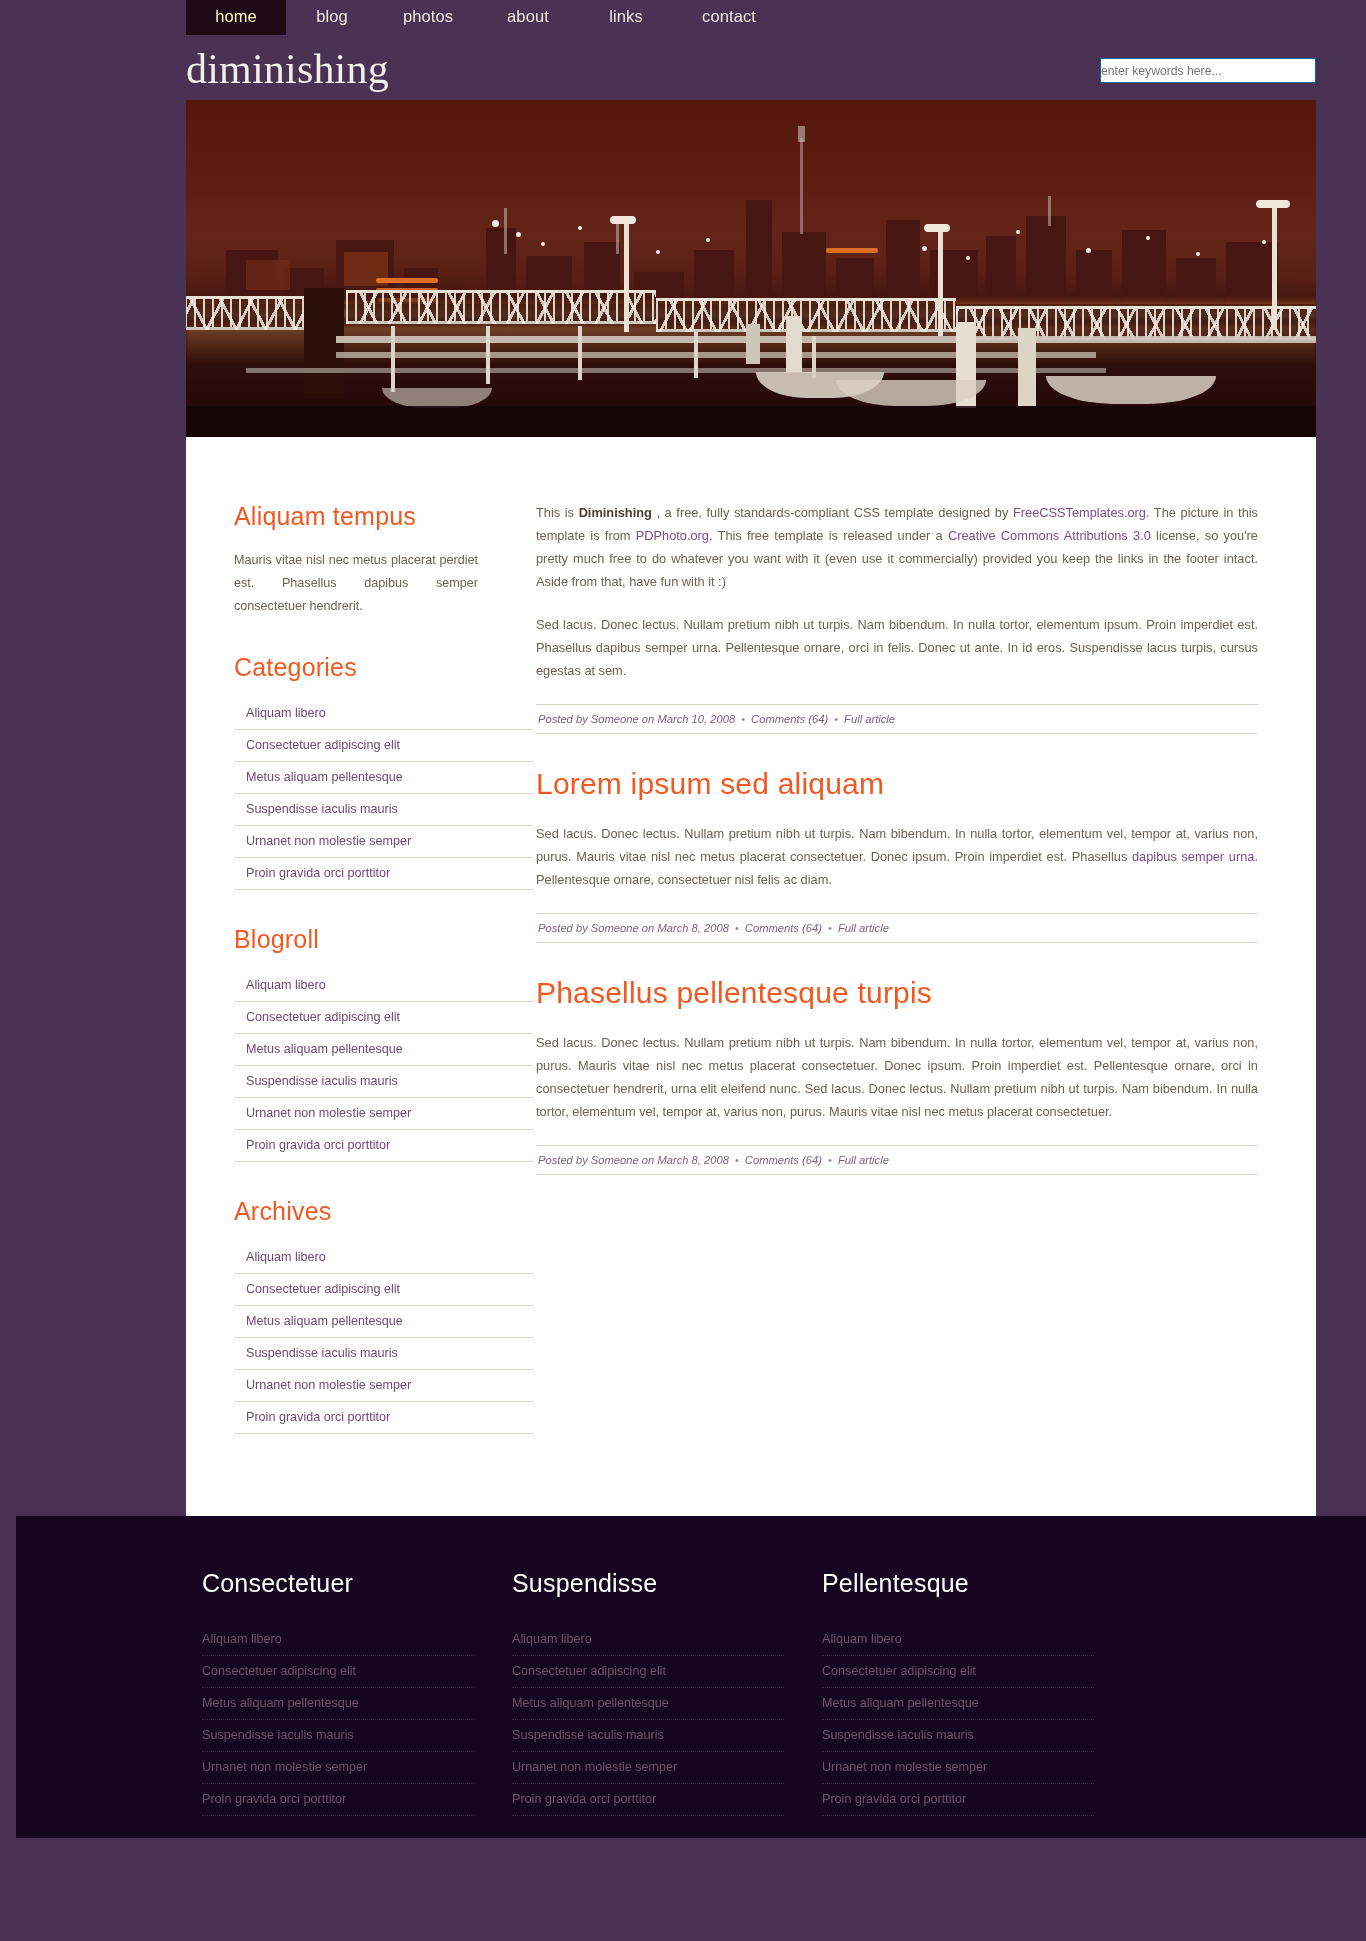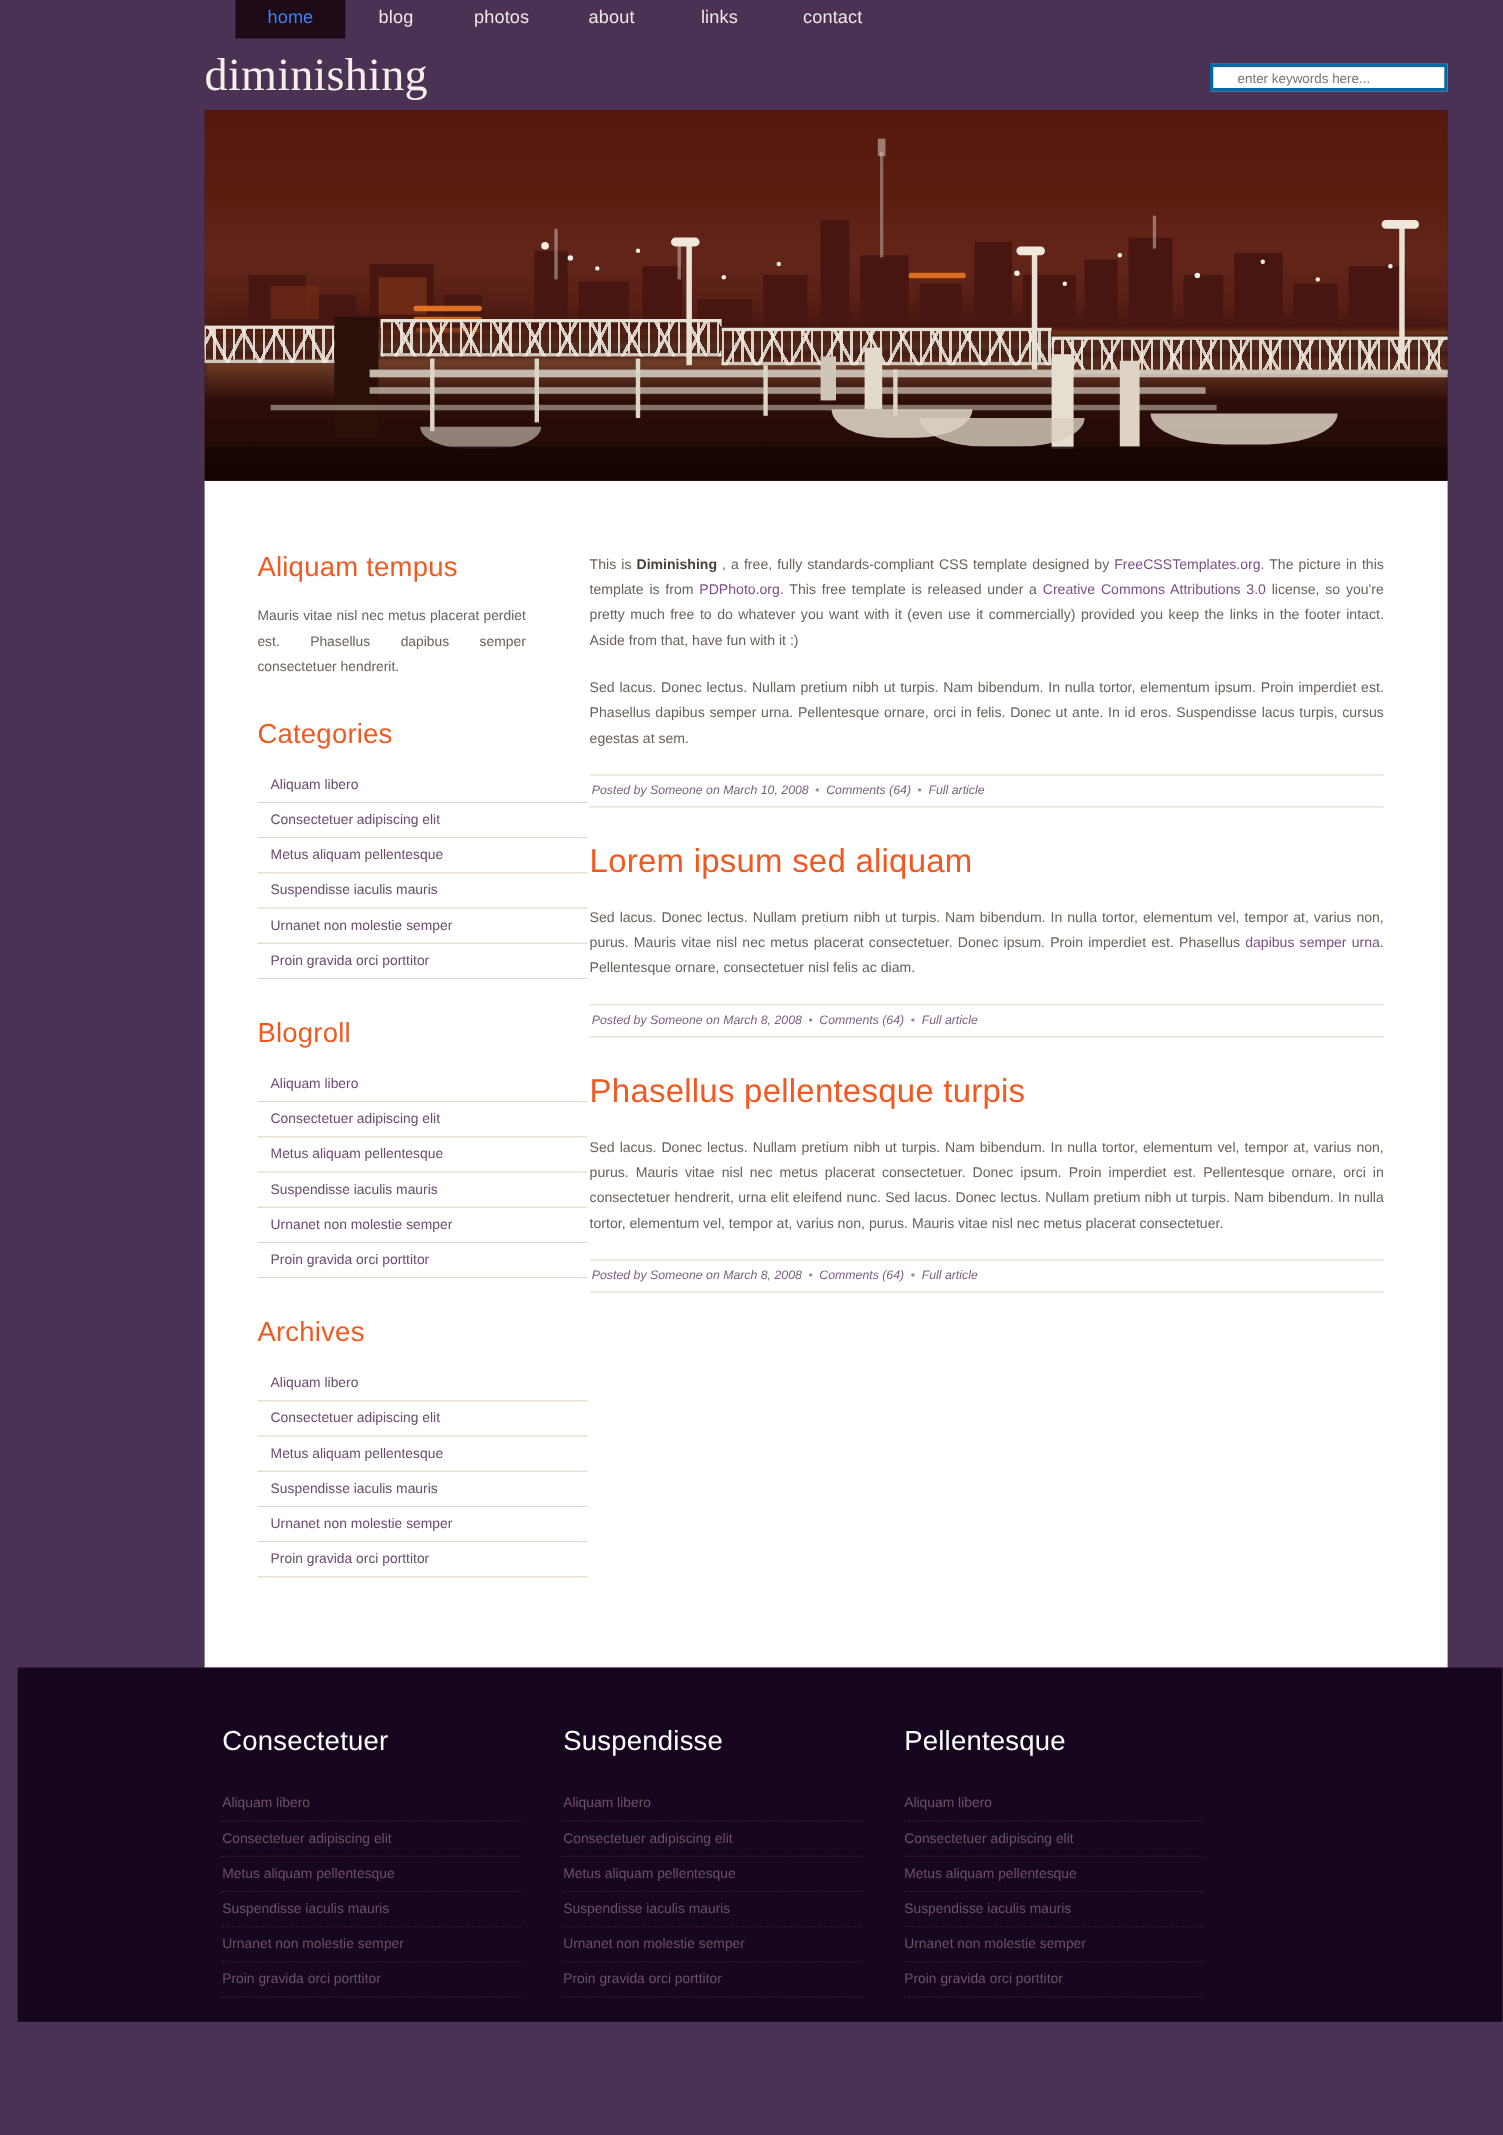--- a/index.html
+++ b/index.html
@@ -37,22 +37,21 @@
     color: #efe7e0;
     font-size: 16.5px;
     text-decoration: none;
     padding: 7px 0 9px 0;
     width: 100px;
     text-align: center;
     letter-spacing: 0.1px;
   }
   #menu li.active a {
     background: #1d0a16;
-    color: #3b82f6;
-    margin-left: 28px;
+    color: #fef9c3;
   }
   #menu li.n-blog a   { width: 92px; }
   #menu li.n-photos a { width: 100px; }
   #menu li.n-about a  { width: 100px; }
   #menu li.n-links a  { width: 96px; }
   #menu li.n-contact a{ width: 110px; }
 
   
   #header {
     position: relative;
@@ -70,26 +69,26 @@
   }
   #search {
     position: absolute;
     right: 50px;
     top: 12px;
     width: 216px;
   }
   #search input {
     width: 216px;
     height: 25px;
-    border: 3px solid #0369a1;
+    border: 1px solid #0369a1;
     background: #ffffff;
     color: #9a8f84;
     font-size: 12.2px;
     font-family: "Liberation Sans", sans-serif;
-    padding: 0 22px;
+    padding: 0 0;
     outline: none;
   }
 
   
   #banner {
     position: relative;
     margin-left: 186px;
     width: 1130px;
     height: 337px;
     overflow: hidden;

